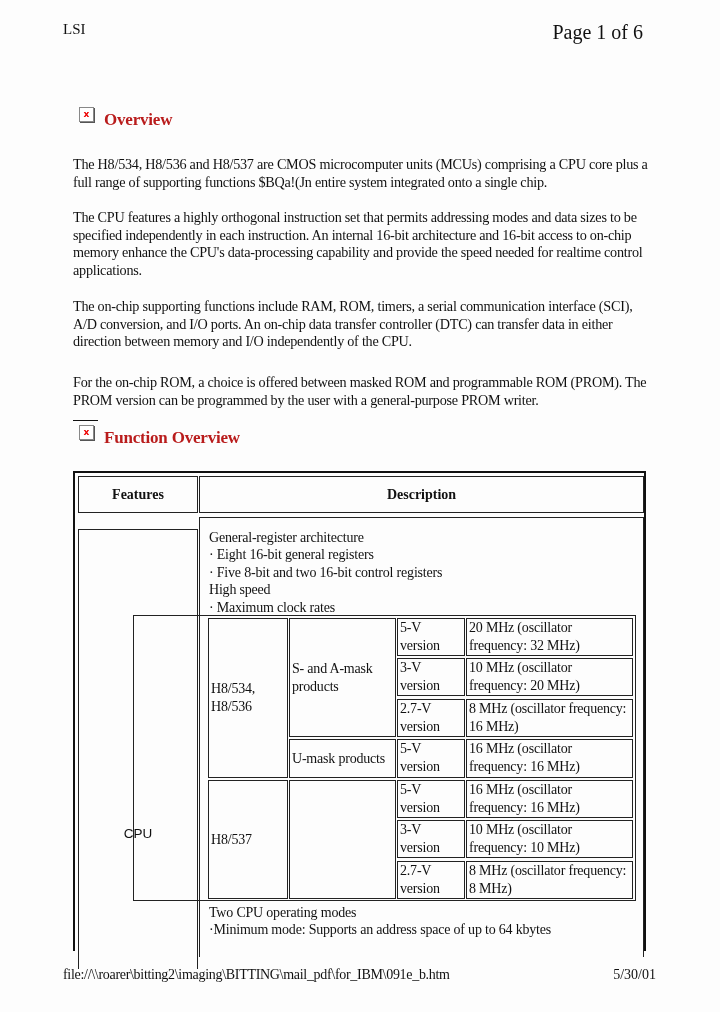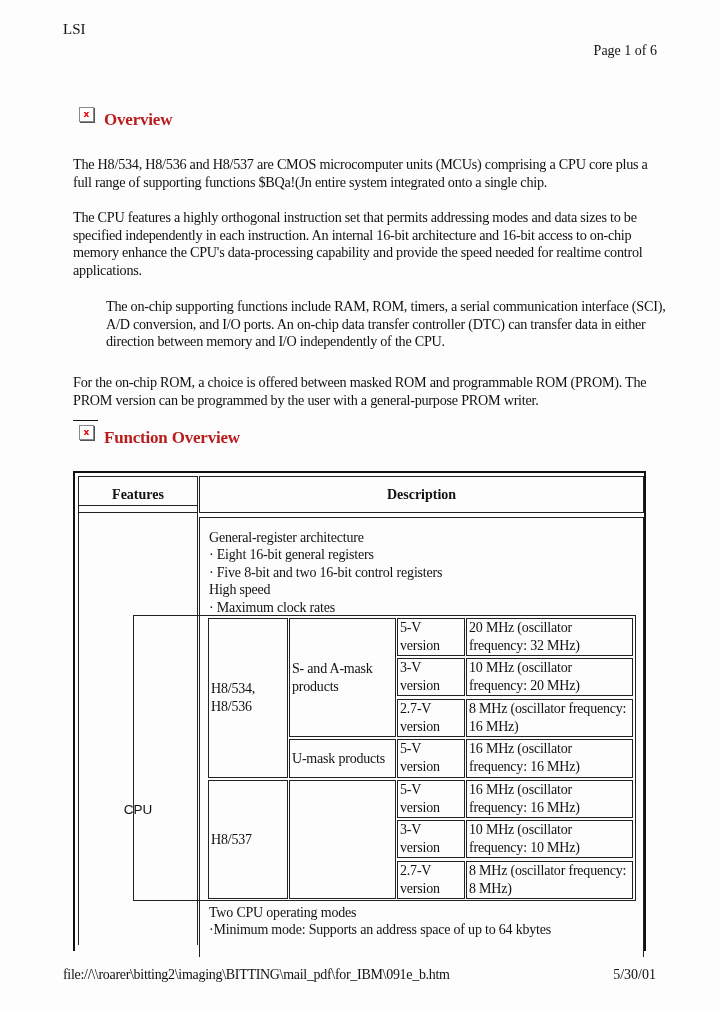--- a/index.html
+++ b/index.html
@@ -1,54 +1,54 @@
 <!DOCTYPE html>
 <html><head>
 <meta charset="utf-8">
 <style>
   html, body { margin: 0; padding: 0; }
   body {
     width: 720px; height: 1012px; background: #fdfdfd; position: relative; overflow: hidden;
     font-family: "Liberation Serif", "DejaVu Serif", serif; color: #111; font-size: 14px;
   }
   .hdr-left { position: absolute; left: 63px; top: 21px; font-size: 15px; }
-  .hdr-right { position: absolute; right: 63px; top: 21px; font-size: 14px; margin-top: 22px; }
+  .hdr-right { position: absolute; right: 77px; top: 21px; font-size: 20px; }
   .ftr-left { position: absolute; left: 63px; top: 967px; font-size: 14px; letter-spacing: -0.3px; }
   .ftr-right { position: absolute; right: 64px; top: 967px; font-size: 14px; }
 
   .heading { position: absolute; left: 79px; display: flex; align-items: flex-end; }
   .heading .icon {
     width: 13px; height: 13px; border: 1px solid #888; background: #fff;
     box-shadow: 1px 1px 0 #555; position: relative; margin-right: 10px; top: -8px;
     display: flex; align-items: center; justify-content: center; font-size: 9px; color: #e00;
     font-family: "DejaVu Sans", sans-serif; font-weight: bold; line-height: 1;
   }
   .heading .title {
     color: #b91c1c; font-weight: bold; font-size: 17px; letter-spacing: -0.2px;
   }
   .h-overview { top: 110px; }
   .h-func { top: 428px; }
 
   .para { position: absolute; left: 73px; width: 580px; font-size: 14.2px; line-height: 17.6px; letter-spacing: -0.25px; }
   .p1 { top: 156px; }
   .p2 { top: 209px; }
-  .p3 { top: 298px; margin-left: 33px; }
+  .p3 { top: 298px; }
   .p4 { top: 368px; margin-top: 6px; }
 
   .hr { position: absolute; left: 73px; top: 420px; width: 25px; height: 1px; background: #111; }
 
   .outer {
     position: absolute; left: 73px; top: 471px; width: 573px; height: 480px;
     border: 2px solid #111; border-bottom: none; box-sizing: border-box;
   }
   .cell { position: absolute; border: 1px solid #222; box-sizing: border-box; }
   .th { font-weight: bold; font-size: 14px; display: flex; align-items: center; justify-content: center; }
   .c-feat-h { left: 3px; top: 3px; width: 120px; height: 37px; }
   .c-desc-h { left: 124px; top: 3px; width: 445px; height: 37px; }
-  .c-feat { left: 3px; top: 32px; width: 120px; height: 440px; border-bottom: none; text-decoration: underline; }
+  .c-feat { left: 3px; top: 56px; width: 120px; height: 440px; border-bottom: none; text-decoration: underline; }
   .c-desc { left: 124px; top: 44px; width: 445px; height: 440px; border-bottom: none; }
   .cpu-label { position: absolute; left: 0; width: 100%; top: 296px; text-align: center; font-family: "Liberation Sans", sans-serif; font-size: 13.5px; }
 
   .desc-lines { position: absolute; left: 9px; top: 11px; font-size: 14px; line-height: 17.4px; letter-spacing: -0.2px; font-family: Liberation Serif, serif; }
   .desc-lines2 { position: absolute; left: 9px; top: 386px; font-size: 14px; line-height: 17.4px; letter-spacing: -0.2px; }
 
   .inner {
     position: absolute; left: 133px; top: 615px; width: 503px; height: 286px;
     border: 1px solid #222; box-sizing: border-box;
   }

